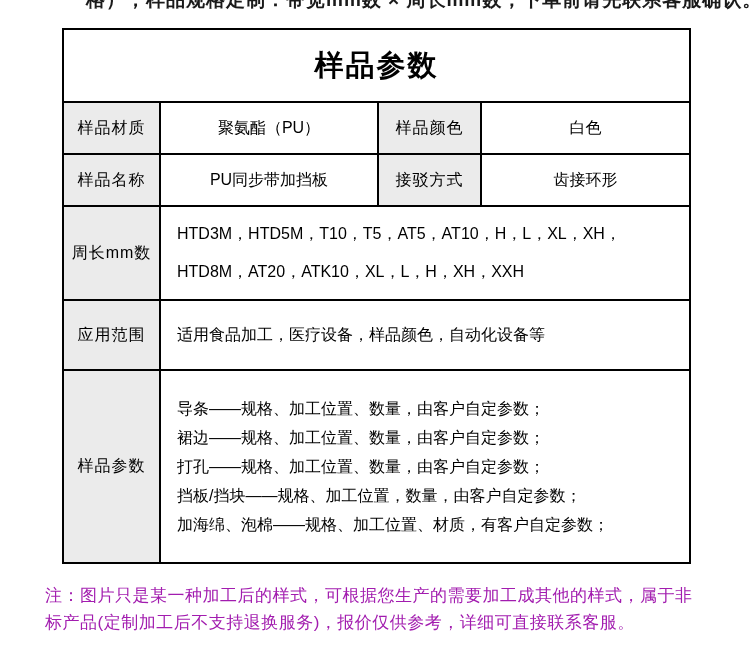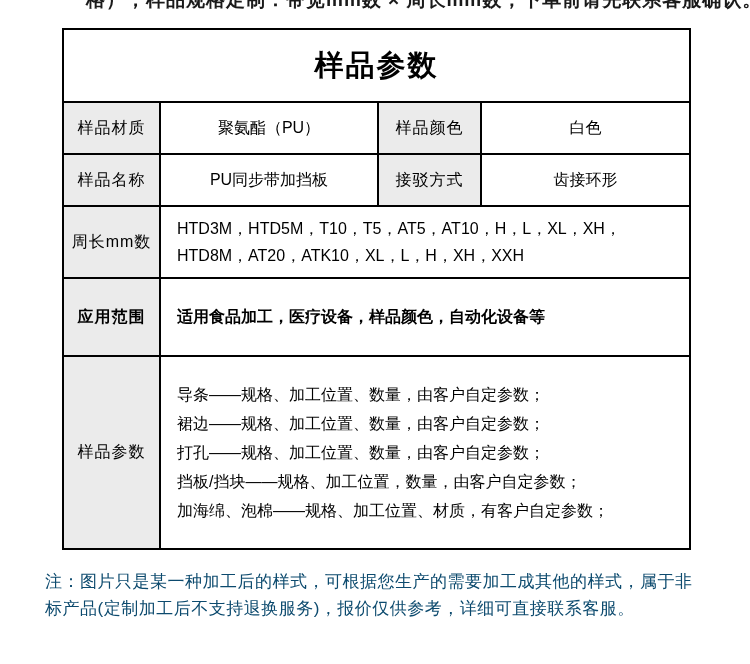--- a/index.html
+++ b/index.html
@@ -53,30 +53,30 @@
   }
   td.val-center { text-align: center; }
   td.val-left {
     text-align: left;
     padding: 8px 10px 8px 16px;
     white-space: pre-line;
     line-height: 28px;
   }
   tr.r-small td { height: 52px; }
   tr.r-model td { height: 68px; }
-  tr.r-model td.val-left { line-height: 27px; margin-left: 18px; }
-  tr.r-apply td { height: 78px; font-weight: bold; }
+  tr.r-model td.val-left { line-height: 38px; margin-left: 18px; }
+  tr.r-apply td { height: 70px; }
   tr.r-special td { height: 193px; }
   tr.r-special td.val-left { line-height: 29px; }
   tr.r-joint td { height: 63px; }
   .note {
     margin: 18px 42px 0 45px;
     font-size: 17px;
     line-height: 27px;
-    color: #0c4a6e;
+    color: #a21caf;
     letter-spacing: 0.5px;
   }
 </style>
 </head>
 <body>
 
 <div class="top-strip">
   <span class="inner">格），样品规格定制：带宽mm数 × 周长mm数，下单前请先联系客服确认。</span>
 </div>
 

